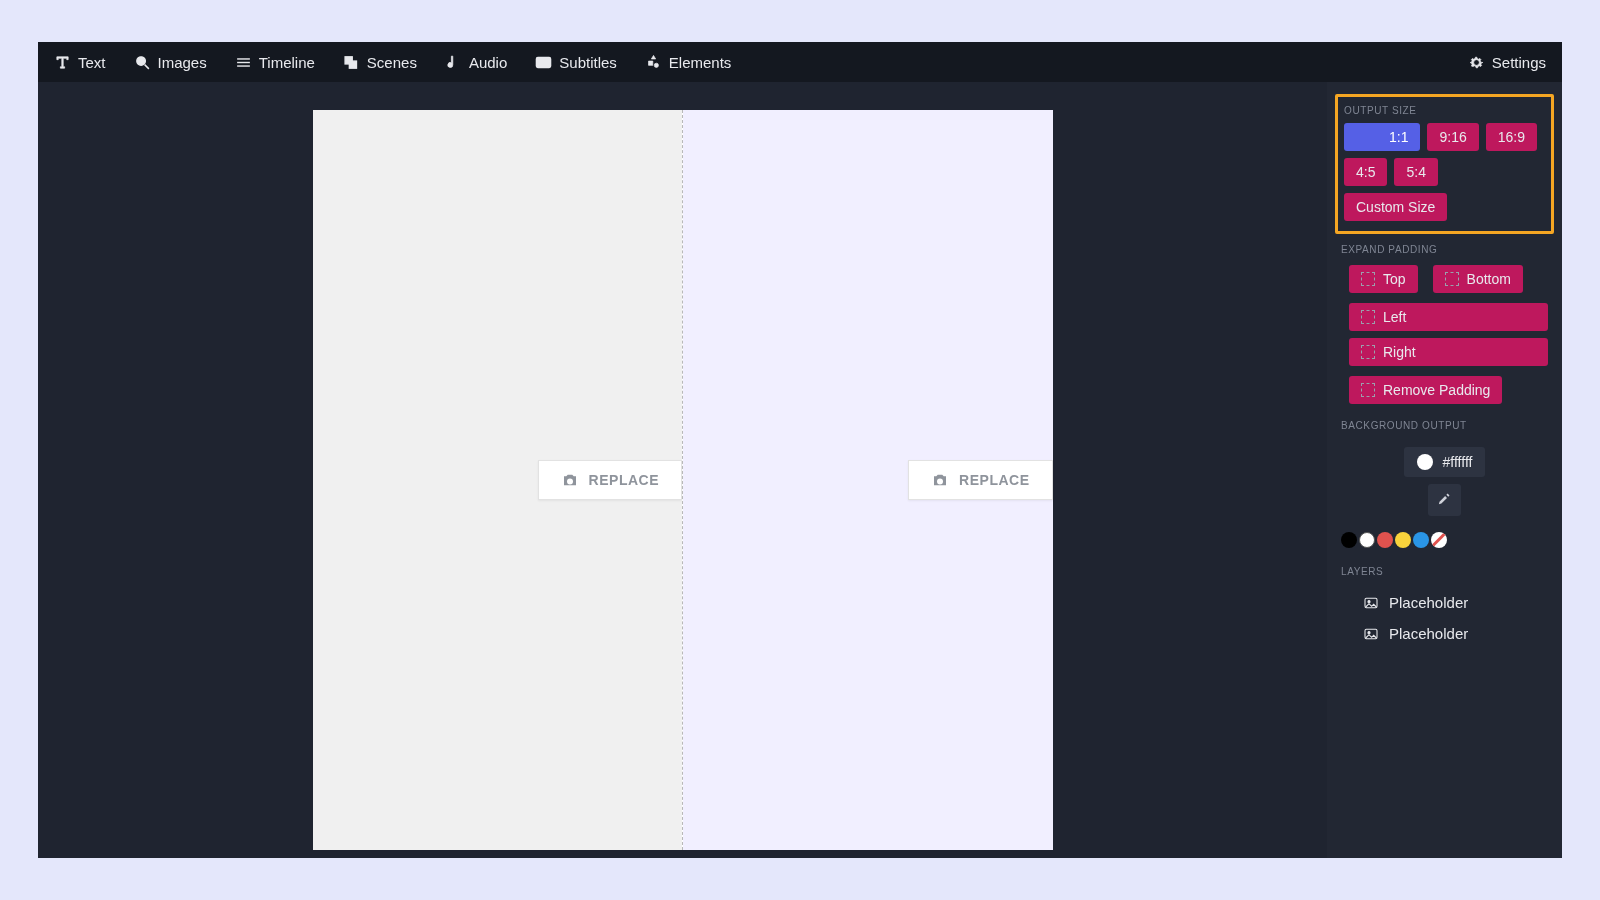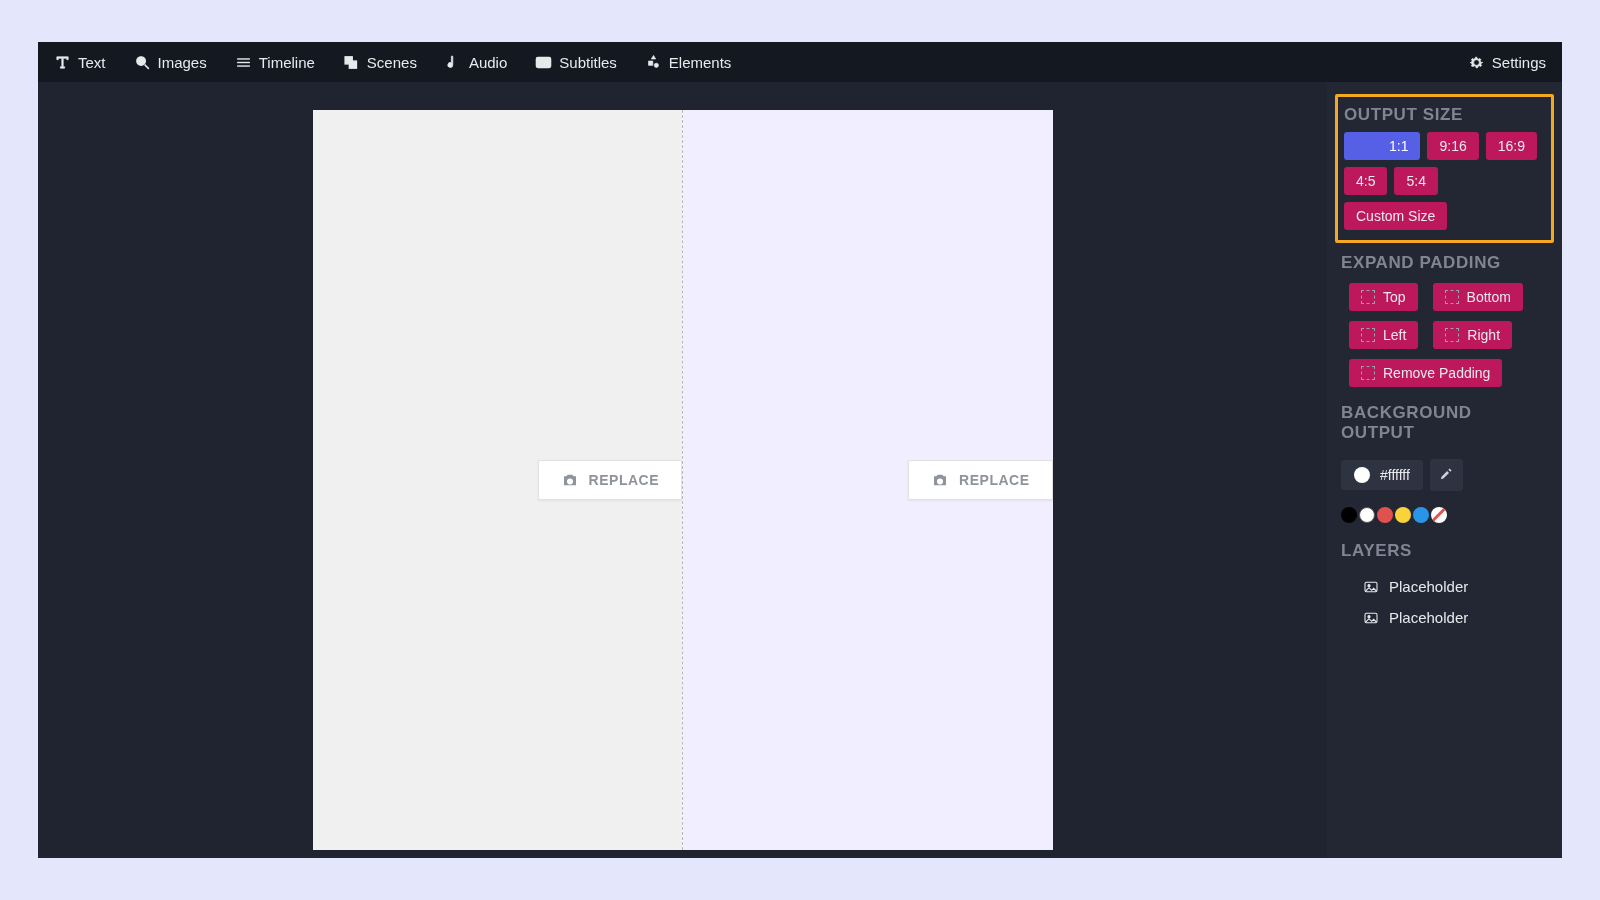--- a/index.html
+++ b/index.html
@@ -12,28 +12,28 @@
     .workspace { flex:1; display:flex; min-height:0; }
     .canvas-area { flex:1; background:#1f2430; display:flex; align-items:flex-start; justify-content:center; padding-top:28px; }
     .canvas { width:740px; height:740px; background:#fff; display:flex; position:relative; }
     .half { flex:1; display:flex; align-items:center; justify-content:flex-end; }
     .half.left { background:#f0f0f0; }
     .half.right { background:#f1efff; }
     .divider { width:0; border-left:1px dashed #b8b8b8; }
     .replace-btn { background:#ffffff; border:1px solid #e2e2e2; padding:10px 22px; display:flex; align-items:center; gap:10px; color:#8f949c; font-weight:700; font-size:14px; letter-spacing:0.5px; cursor:pointer; box-shadow:0 1px 2px rgba(0,0,0,.06); }
     .replace-btn svg{width:18px;height:18px;fill:#8f949c;}
     .sidebar { width:235px; background:#222733; color:#cfd2da; font-size:14px; padding:18px 14px 0 14px; display:flex; flex-direction:column; gap:10px; }
-    .section-label { color:#7f8593; font-size:17px; letter-spacing:0.6px; font-weight:700; }
+    .section-label { color:#7f8593; font-size:10px; letter-spacing:0.6px; font-weight:400; }
     .highlight-box { border:3px solid #f5a623; padding:8px 6px 10px 6px; margin:-6px -6px 0 -6px; border-radius:2px;}
     .row { display:flex; flex-wrap:wrap; gap:7px; margin-top:7px;}
     .chip { background:#be185d; color:#e8e9ed; padding:7px 12px; font-size:14px; border-radius:3px; cursor:pointer; line-height:1; }
     .chip.active { background:#5560e6; color:#fff;padding-left:45px; }
     .chip.pad { display:flex; align-items:center; gap:8px; padding:7px 12px;margin-left:8px; }
     .dashed-sq { width:14px; height:14px; border:1px dashed #9ba0ad; display:inline-block; }
-    .bg-row{display:flex;align-items:center;gap:7px;margin-top:6px;}
+    .bg-row{display:flex;align-items:center;gap:7px;margin-top:6px;flex-direction:column;}
     .bg-swatch{width:16px;height:16px;border-radius:50%;background:#fff;}
     .hex-chip{background:#2d3341;color:#e8e9ed;padding:7px 13px;border-radius:3px;font-size:14px;display:flex;align-items:center;gap:10px;}
     .picker-chip{background:#2d3341;padding:7px 9px;border-radius:3px;cursor:pointer;}
     .picker-chip svg{width:15px;height:15px;fill:#cfd2da;}
     .swatch-row{display:flex;gap:2px;margin-top:6px;}
     .sw{width:16px;height:16px;border-radius:50%;cursor:pointer;}
     .sw.none{background:#fff;position:relative;overflow:hidden;}
     .sw.none::after{content:"";position:absolute;left:-3px;top:6px;width:22px;height:3px;background:#e0524e;transform:rotate(-45deg);}
     .layer-item{display:flex;align-items:center;gap:10px;padding:7px 4px 7px 22px;color:#e8e9ed;font-size:15px;cursor:pointer;}
     .layer-item svg{width:16px;height:16px;fill:none;stroke:#e8e9ed;stroke-width:1.6;}
@@ -144,21 +144,21 @@
       <div class="row" style="margin-top:0;">
         <div class="chip pad">
             <span class="dashed-sq"></span>
             <span>Top</span>
           </div>
         <div class="chip pad">
             <span class="dashed-sq"></span>
             <span>Bottom</span>
           </div>
       </div>
-      <div class="row" style="margin-top:0;">
+      <div class="row" style="margin-top:0;flex-direction:column;">
         <div class="chip pad">
             <span class="dashed-sq"></span>
             <span>Left</span>
           </div>
         <div class="chip pad">
             <span class="dashed-sq"></span>
             <span>Right</span>
           </div>
       </div>
       <div class="row" style="margin-top:0;">

